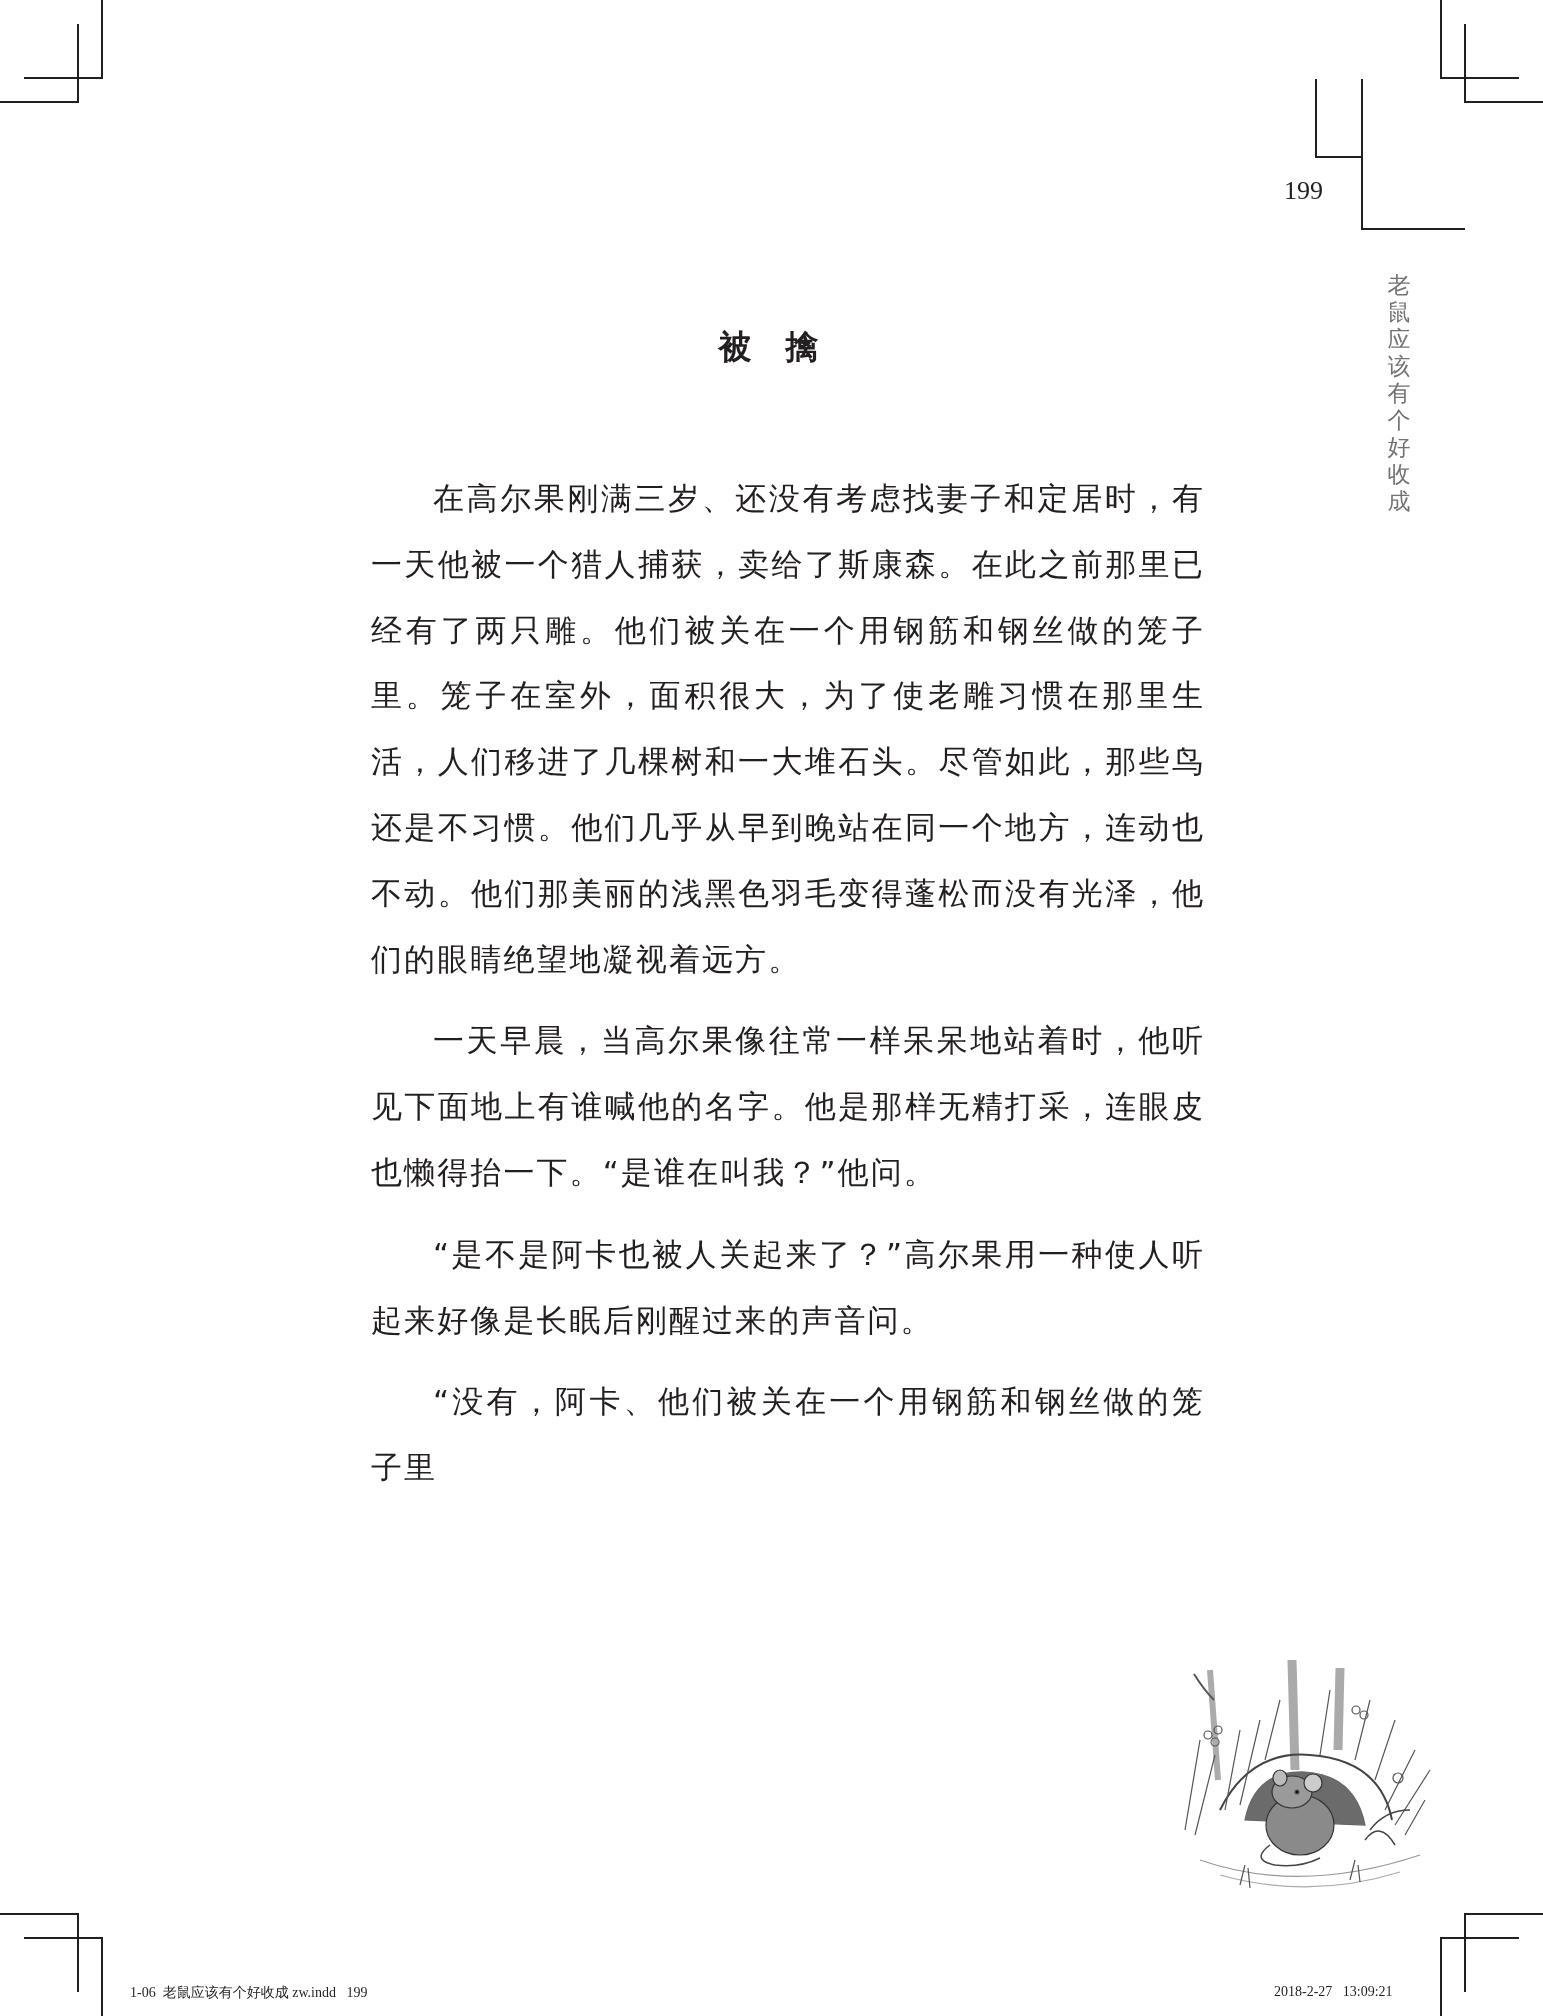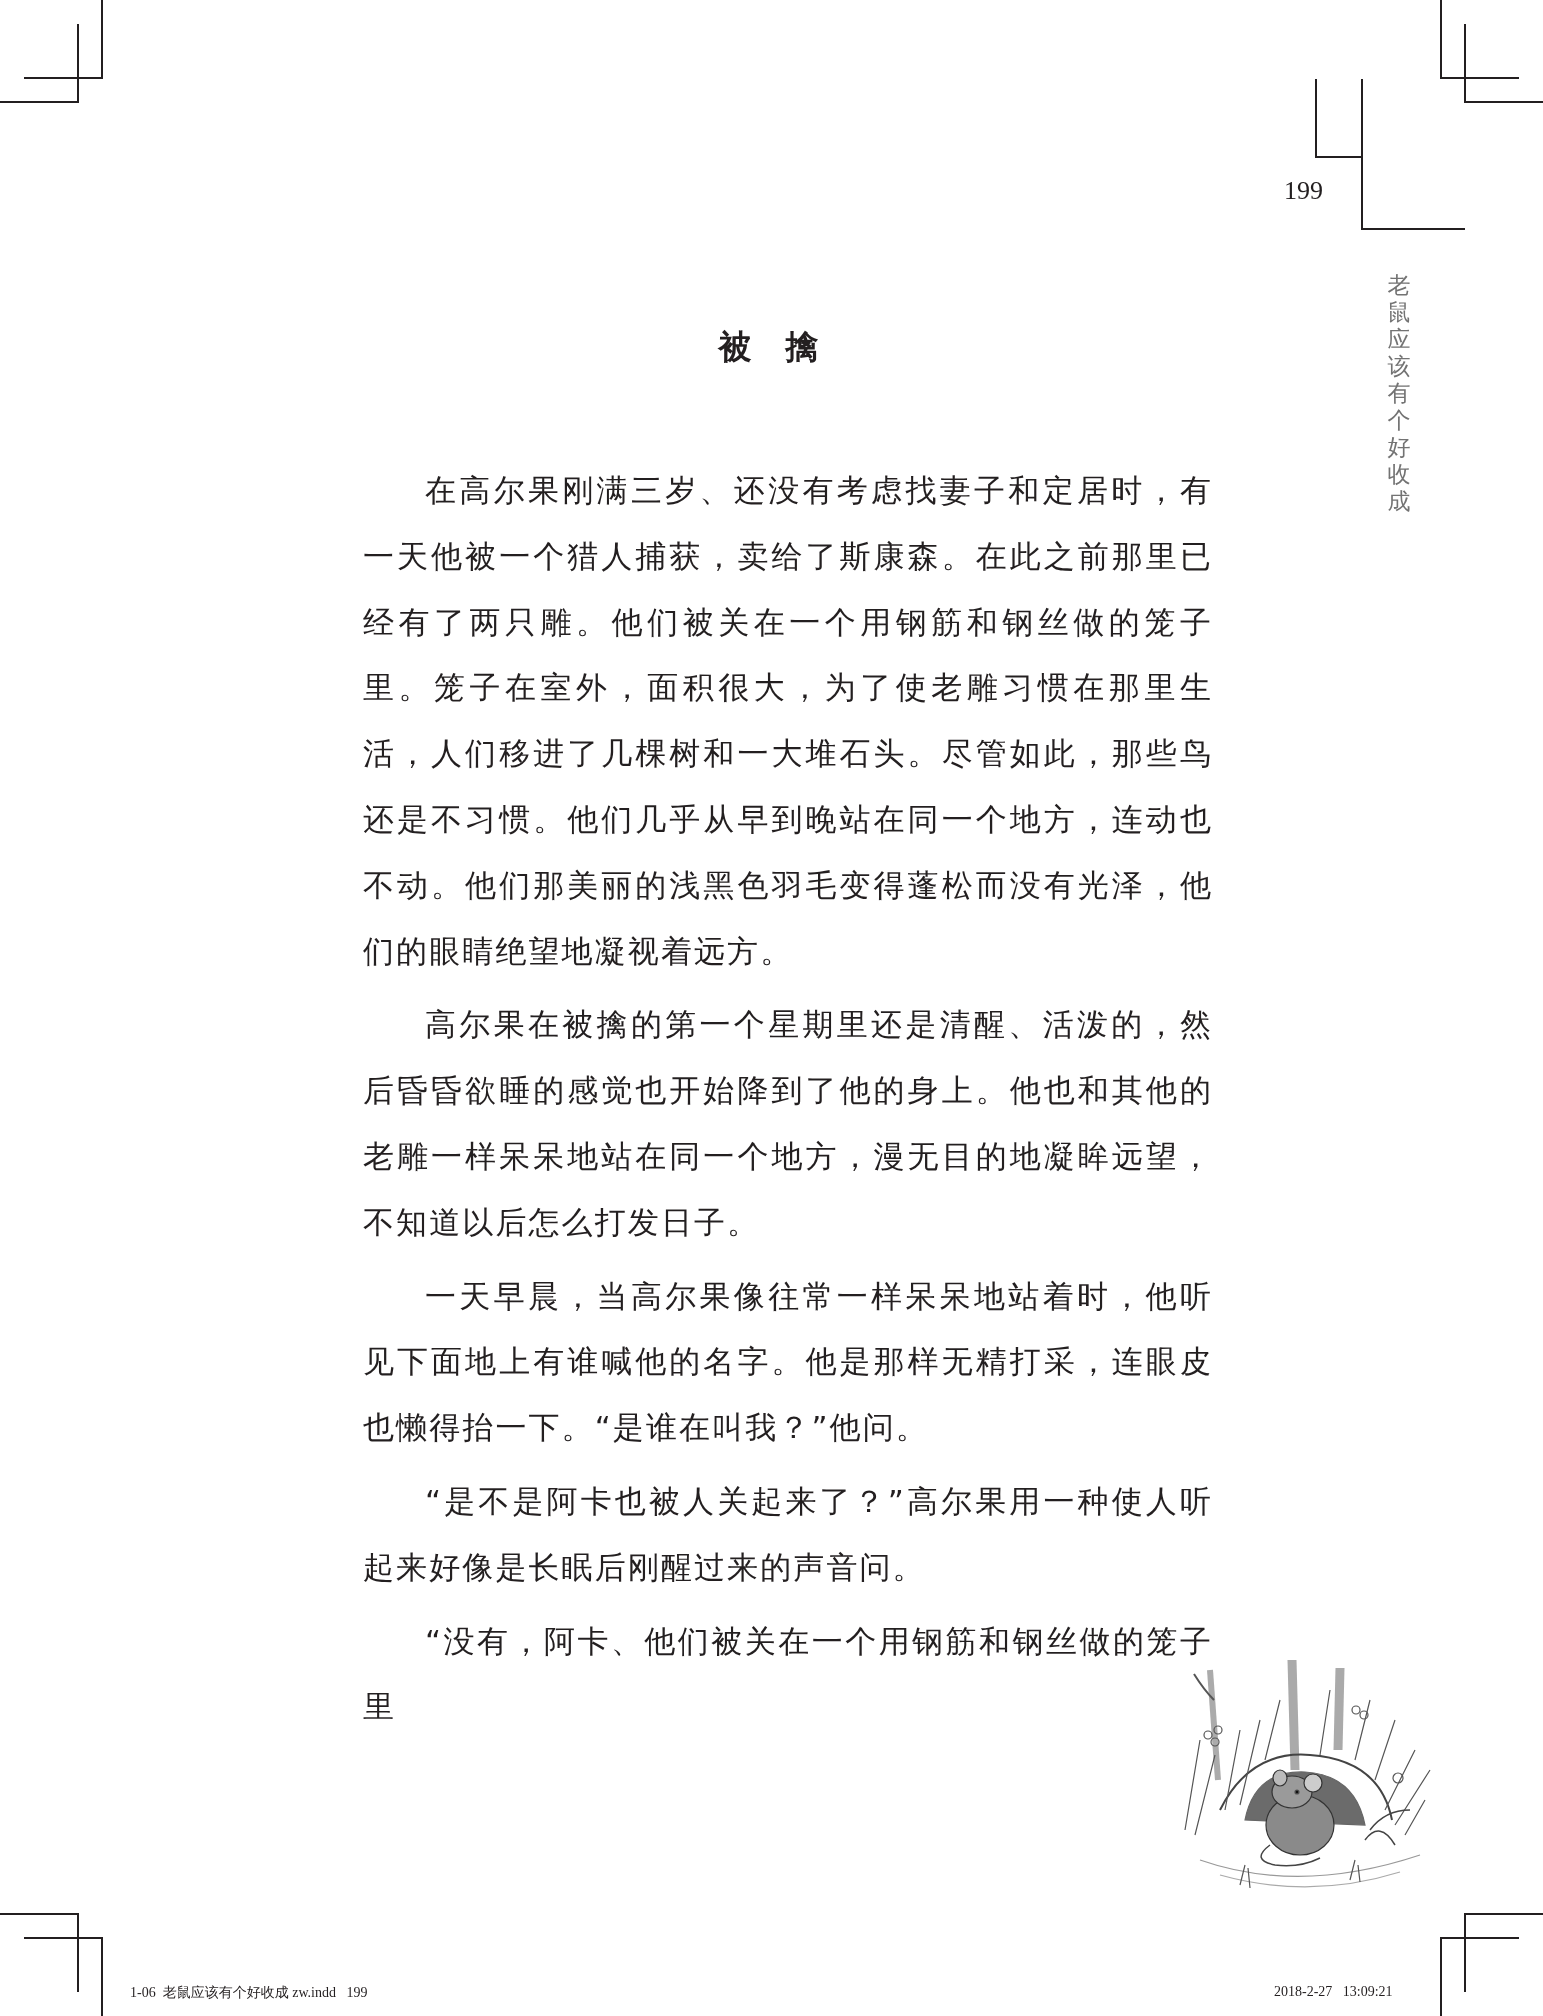--- a/index.html
+++ b/index.html
@@ -4,21 +4,21 @@
 <style>
   html, body { margin: 0; padding: 0; background: #ffffff; }
   body { width: 1543px; height: 2016px; position: relative; overflow: hidden; font-family: "DejaVu Sans", sans-serif; color: #231f20; }
   .ln { position: absolute; background: #231f20; }
   .h { height: 2px; }
   .v { width: 2px; }
   .page-number { position: absolute; left: 1284px; top: 176px; font-family: "Liberation Serif", "DejaVu Serif", serif; font-size: 26px; color: #231f20; letter-spacing: 0px; }
   .running-head { position: absolute; left: 1385px; top: 272px; width: 28px; font-size: 23px; line-height: 27px; color: #737373; text-align: center; word-break: break-all; }
   .chapter-title { position: absolute; left: 0; width: 1571px; top: 325px; text-align: center; font-size: 33px; font-weight: bold; letter-spacing: 34px; color: #231f20; }
   .body-text { position: absolute; left: 355px; top: 450px; width: 866px; font-size: 31px; line-height: 65.8px; color: #231f20; }
-  .body-text p { margin: 8px; text-indent: 2em; text-align: justify; text-align-last: left; letter-spacing: 2.1px; }
+  .body-text p { margin: 16px; text-indent: 2em; text-align: justify; text-align-last: left; letter-spacing: 2.1px; }
   .illustration { position: absolute; left: 1180px; top: 1660px; width: 255px; height: 245px; }
   .slug-left { position: absolute; left: 130px; top: 1984px; font-family: "Liberation Serif", "DejaVu Serif", serif; font-size: 14px; color: #231f20; white-space: pre; }
   .slug-right { position: absolute; left: 1274px; top: 1984px; font-family: "Liberation Serif", "DejaVu Serif", serif; font-size: 14px; color: #231f20; white-space: pre; }
 </style>
 </head>
 <body>
 
 <div class="ln v" style="left:101px; top:0; height:79px;"></div>
 <div class="ln h" style="left:24px; top:77px; width:79px;"></div>
 <div class="ln v" style="left:77px; top:24px; height:79px;"></div>
@@ -45,21 +45,20 @@
 <div class="ln h" style="left:1361px; top:228px; width:104px;"></div>
 
 <div class="page-number">199</div>
 
 <div class="running-head">老鼠应该有个好收成</div>
 
 <div class="chapter-title">被擒</div>
 
 <div class="body-text">
   <p>在高尔果刚满三岁、还没有考虑找妻子和定居时，有一天他被一个猎人捕获，卖给了斯康森。在此之前那里已经有了两只雕。他们被关在一个用钢筋和钢丝做的笼子里。笼子在室外，面积很大，为了使老雕习惯在那里生活，人们移进了几棵树和一大堆石头。尽管如此，那些鸟还是不习惯。他们几乎从早到晚站在同一个地方，连动也不动。他们那美丽的浅黑色羽毛变得蓬松而没有光泽，他们的眼睛绝望地凝视着远方。</p>
-  <p>高尔果在被擒的第一个星期里还是清醒、活泼的，然后昏昏欲睡的感觉也开始降到了他的身上。他也和其他的老雕一样呆呆地站在同一个地方，漫无目的地凝眸远望，不知道以后怎么打发日子。</p>
   <p>一天早晨，当高尔果像往常一样呆呆地站着时，他听见下面地上有谁喊他的名字。他是那样无精打采，连眼皮也懒得抬一下。“是谁在叫我？”他问。</p>
   <p>“是不是阿卡也被人关起来了？”高尔果用一种使人听起来好像是长眠后刚醒过来的声音问。</p>
   <p>“没有，阿卡、他们被关在一个用钢筋和钢丝做的笼子里</p>
 </div>
 
 <div class="illustration">
   <svg width="255" height="245" viewBox="0 0 255 245" xmlns="http://www.w3.org/2000/svg">
     <g stroke="#555" fill="none" stroke-width="1.2">
 
       <path d="M30 10 L38 120" stroke="#666" stroke-width="6" opacity="0.55"></path>

